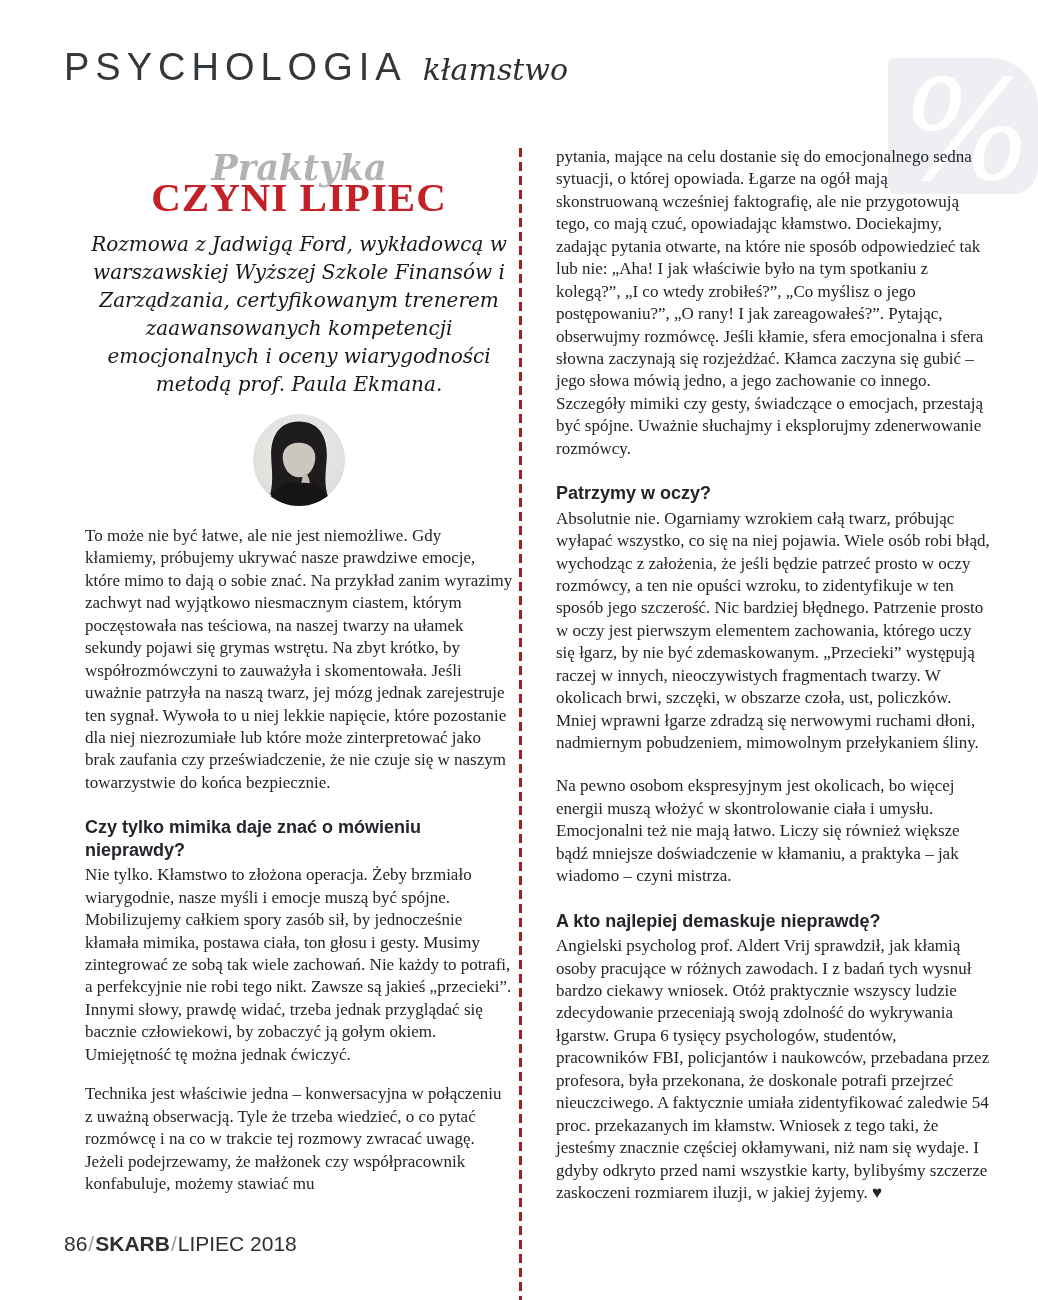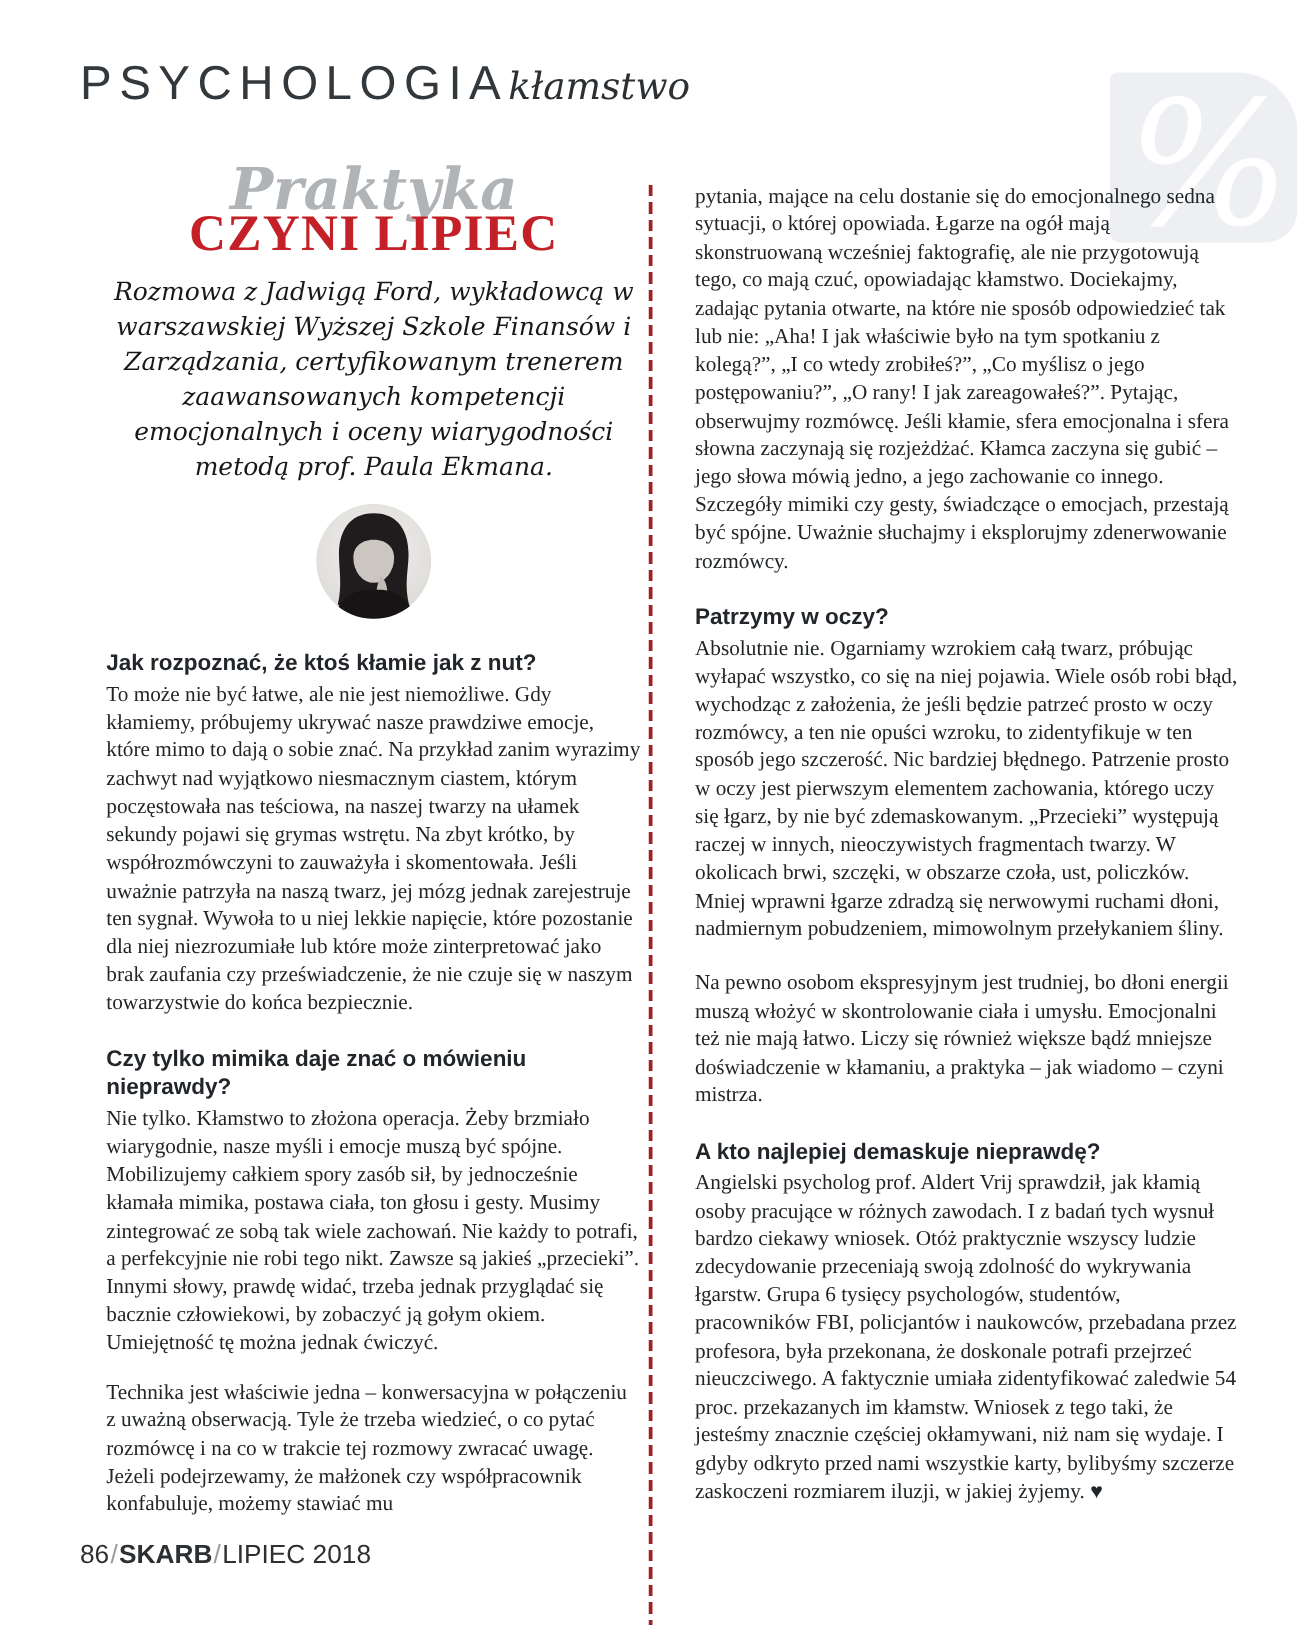--- a/index.html
+++ b/index.html
@@ -15,21 +15,21 @@
     position:relative;
     width:1038px;height:1300px;
     background:#ffffff;
     overflow:hidden;
     font-family:"Liberation Serif", serif;
     color:var(--text-dark);
   }
   
   .header{
     position:absolute;left:64px;top:46px;
-    display:flex;align-items:baseline;
+    display:flex;align-items:baseline;gap:16px;
     z-index:2;
   }
   .header .section-name{
     font-family:"Liberation Sans", sans-serif;
     font-weight:300;
     font-size:38px;
     letter-spacing:6px;
     color:#33383c;
   }
   .header .section-topic{
@@ -75,23 +75,24 @@
   .col-right{
     position:absolute;left:556px;top:146px;width:436px;
     z-index:1;
   }
   
   .title-block{text-align:center;}
   .title-script{
     font-family:"DejaVu Serif", serif;
     font-style:italic;
     font-weight:bold;
-    font-size:46px;
+    font-size:35px;
     line-height:1;
     color:var(--title-gray);
+    margin-top:22px;
   }
   .title-caps{
     font-family:"Liberation Serif", serif;
     font-weight:bold;
     font-size:41px;
     line-height:1;
     letter-spacing:1px;
     color:var(--accent-red);
     margin-top:-8px;
   }
@@ -180,21 +181,20 @@
           <path d="M50,10 C29,10 21,26 21,44 C21,58 24,70 20,86 L36,94 L64,94 L80,88 C75,70 79,58 79,44 C79,26 71,10 50,10 Z" fill="#1e1c1c"></path>
           <ellipse cx="50" cy="47" rx="17" ry="21" fill="#cbc6c0"></ellipse>
           <path d="M33,46 C33,30 40,24 50,24 C60,24 67,30 67,46 C67,40 62,32 50,32 C38,32 33,40 33,46 Z" fill="#1e1c1c"></path>
           <path d="M56,62 C60,66 62,72 61,80 L52,80 C52,72 54,66 56,62 Z" fill="#c2bcb5"></path>
           <path d="M16,100 C20,80 36,72 50,74 C66,72 80,80 85,100 Z" fill="#161414"></path>
         </g>
       </svg>
     </div>
 
     <section class="qa">
-      <h2>Jak rozpoznać, że ktoś kłamie jak z nut?</h2>
       <p>To może nie być łatwe, ale nie jest niemożliwe. Gdy kłamiemy, próbujemy ukrywać nasze prawdziwe emocje, które mimo to dają o sobie znać. Na przykład zanim wyrazimy zachwyt nad wyjątkowo niesmacznym ciastem, którym poczęstowała nas teściowa, na naszej twarzy na ułamek sekundy pojawi się grymas wstrętu. Na zbyt krótko, by współrozmówczyni to zauważyła i skomentowała. Jeśli uważnie patrzyła na naszą twarz, jej mózg jednak zarejestruje ten sygnał. Wywoła to u niej lekkie napięcie, które pozostanie dla niej niezrozumiałe lub które może zinterpretować jako brak zaufania czy przeświadczenie, że nie czuje się w naszym towarzystwie do końca bezpiecznie.</p>
     </section>
 
     <section class="qa">
       <h2>Czy tylko mimika daje znać o mówieniu nieprawdy?</h2>
       <p>Nie tylko. Kłamstwo to złożona operacja. Żeby brzmiało wiarygodnie, nasze myśli i emocje muszą być spójne. Mobilizujemy całkiem spory zasób sił, by jednocześnie kłamała mimika, postawa ciała, ton głosu i gesty. Musimy zintegrować ze sobą tak wiele zachowań. Nie każdy to potrafi, a perfekcyjnie nie robi tego nikt. Zawsze są jakieś „przecieki”. Innymi słowy, prawdę widać, trzeba jednak przyglądać się bacznie człowiekowi, by zobaczyć ją gołym okiem. Umiejętność tę można jednak ćwiczyć.</p>
     </section>
 
     <section class="qa">
       <p>Technika jest właściwie jedna – konwersacyjna w połączeniu z uważną obserwacją. Tyle że trzeba wiedzieć, o co pytać rozmówcę i na co w trakcie tej rozmowy zwracać uwagę. Jeżeli podejrzewamy, że małżonek czy współpracownik konfabuluje, możemy stawiać mu</p>
@@ -205,21 +205,21 @@
   <div class="col-right">
 
     <p class="lead-paragraph">pytania, mające na celu dostanie się do emocjonalnego sedna sytuacji, o której opowiada. Łgarze na ogół mają skonstruowaną wcześniej faktografię, ale nie przygotowują tego, co mają czuć, opowiadając kłamstwo. Dociekajmy, zadając pytania otwarte, na które nie sposób odpowiedzieć tak lub nie: „Aha! I jak właściwie było na tym spotkaniu z kolegą?”, „I co wtedy zrobiłeś?”, „Co myślisz o jego postępowaniu?”, „O rany! I jak zareagowałeś?”. Pytając, obserwujmy rozmówcę. Jeśli kłamie, sfera emocjonalna i sfera słowna zaczynają się rozjeżdżać. Kłamca zaczyna się gubić – jego słowa mówią jedno, a jego zachowanie co innego. Szczegóły mimiki czy gesty, świadczące o emocjach, przestają być spójne. Uważnie słuchajmy i eksplorujmy zdenerwowanie rozmówcy.</p>
 
     <section class="qa">
       <h2>Patrzymy w oczy?</h2>
       <p>Absolutnie nie. Ogarniamy wzrokiem całą twarz, próbując wyłapać wszystko, co się na niej pojawia. Wiele osób robi błąd, wychodząc z założenia, że jeśli będzie patrzeć prosto w oczy rozmówcy, a ten nie opuści wzroku, to zidentyfikuje w ten sposób jego szczerość. Nic bardziej błędnego. Patrzenie prosto w oczy jest pierwszym elementem zachowania, którego uczy się łgarz, by nie być zdemaskowanym. „Przecieki” występują raczej w innych, nieoczywistych fragmentach twarzy. W okolicach brwi, szczęki, w obszarze czoła, ust, policzków. Mniej wprawni łgarze zdradzą się nerwowymi ruchami dłoni, nadmiernym pobudzeniem, mimowolnym przełykaniem śliny.</p>
     </section>
 
     <section class="qa">
-      <p>Na pewno osobom ekspresyjnym jest trudniej, bo dłoni energii muszą włożyć w skontrolowanie ciała i umysłu. Emocjonalni też nie mają łatwo. Liczy się również większe bądź mniejsze doświadczenie w kłamaniu, a praktyka – jak wiadomo – czyni mistrza.</p>
+      <p>Na pewno osobom ekspresyjnym jest okolicach, bo więcej energii muszą włożyć w skontrolowanie ciała i umysłu. Emocjonalni też nie mają łatwo. Liczy się również większe bądź mniejsze doświadczenie w kłamaniu, a praktyka – jak wiadomo – czyni mistrza.</p>
     </section>
 
     <section class="qa">
       <h2>A kto najlepiej demaskuje nieprawdę?</h2>
       <p>Angielski psycholog prof. Aldert Vrij sprawdził, jak kłamią osoby pracujące w różnych zawodach. I z badań tych wysnuł bardzo ciekawy wniosek. Otóż praktycznie wszyscy ludzie zdecydowanie przeceniają swoją zdolność do wykrywania łgarstw. Grupa 6 tysięcy psychologów, studentów, pracowników FBI, policjantów i naukowców, przebadana przez profesora, była przekonana, że doskonale potrafi przejrzeć nieuczciwego. A faktycznie umiała zidentyfikować zaledwie 54 proc. przekazanych im kłamstw. Wniosek z tego taki, że jesteśmy znacznie częściej okłamywani, niż nam się wydaje. I gdyby odkryto przed nami wszystkie karty, bylibyśmy szczerze zaskoczeni rozmiarem iluzji, w jakiej żyjemy. ♥</p>
     </section>
 
   </div>
 
   <div class="footer">

